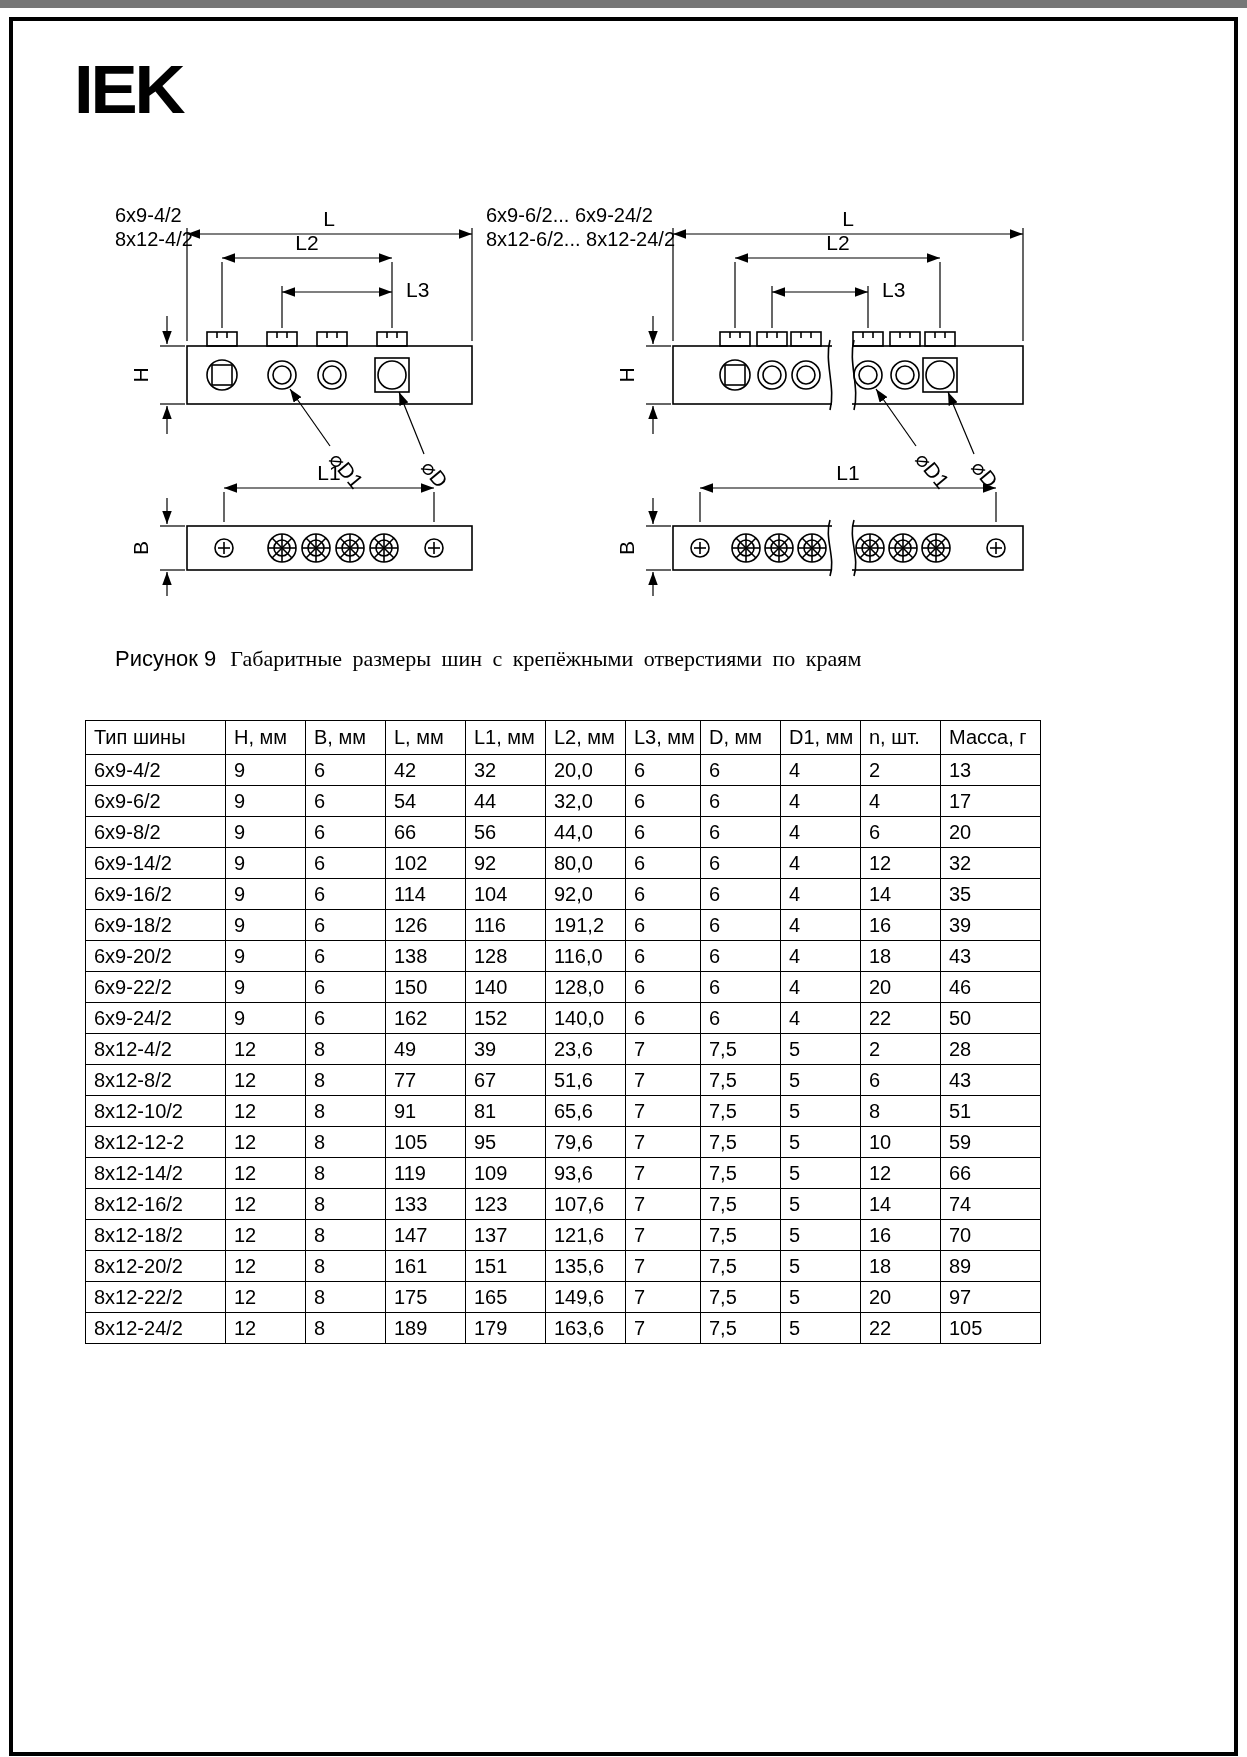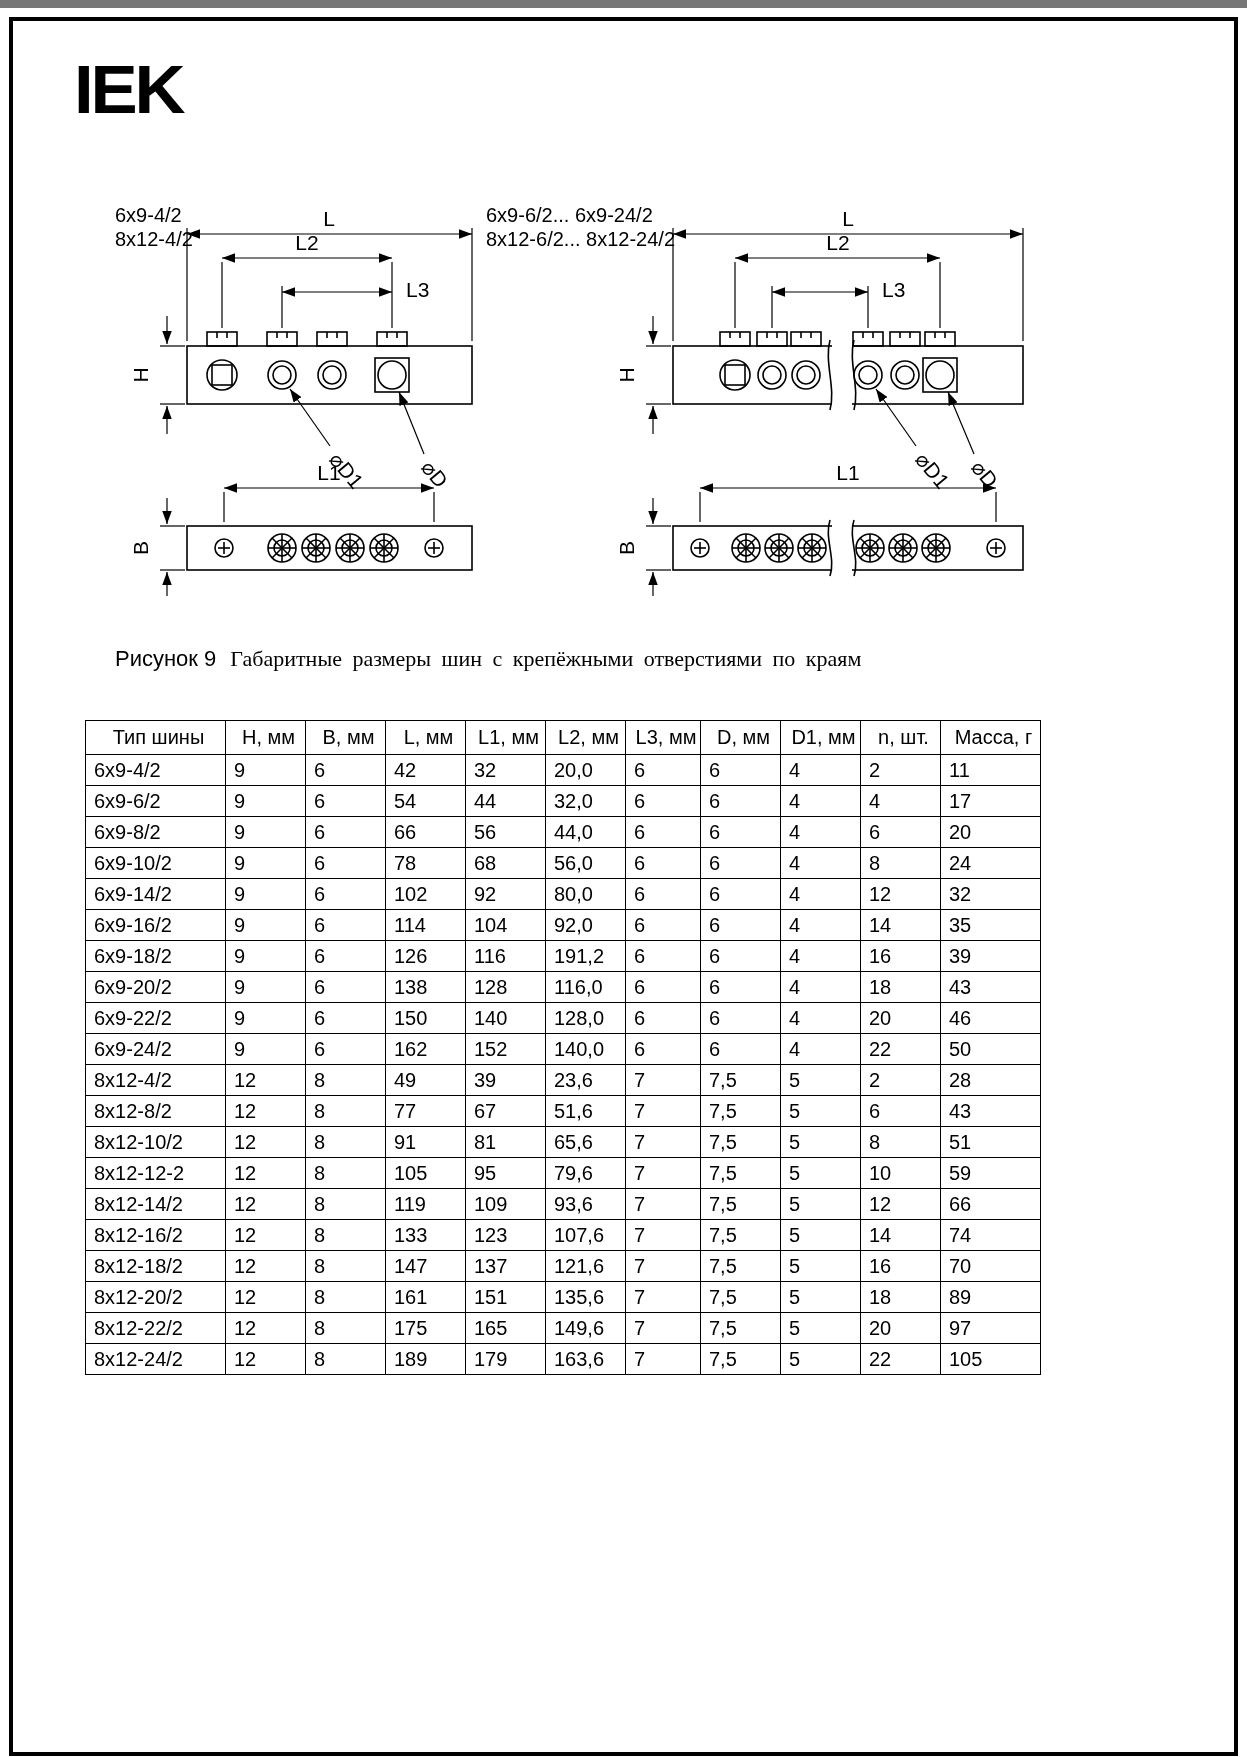--- a/index.html
+++ b/index.html
@@ -17,21 +17,21 @@
   .dwg rect.gap{fill:#fff;stroke:none;}
   .dwg path.arrow{fill:#000;stroke:none;}
   .dwg text{fill:#000;stroke:none;font-family:"Liberation Sans",sans-serif;}
   .dimtxt{font-size:21px;}
   .typetxt{font-size:20px;}
 
   
   .tblwrap{position:absolute;left:85px;top:712px;}
   table{border-collapse:collapse;table-layout:fixed;width:956px;}
   th,td{border:1.5px solid #000;font-size:20px;text-align:left;padding:0 2px 0 8px;vertical-align:middle;font-weight:normal;overflow:hidden;white-space:nowrap;}
-  th{height:33px;text-align:center;}
+  th{height:33px;}
   td{height:30px;}
 </style>
 </head>
 <body>
 
 <div class="page">
   <div class="frame"></div>
 
   <div class="logo">IEK</div>
 
@@ -315,21 +315,21 @@
             <td>6x9-4/2</td>
             <td>9</td>
             <td>6</td>
             <td>42</td>
             <td>32</td>
             <td>20,0</td>
             <td>6</td>
             <td>6</td>
             <td>4</td>
             <td>2</td>
-            <td>11</td>
+            <td>13</td>
           </tr>
           <tr>
             <td>6x9-6/2</td>
             <td>9</td>
             <td>6</td>
             <td>54</td>
             <td>44</td>
             <td>32,0</td>
             <td>6</td>
             <td>6</td>
@@ -342,33 +342,20 @@
             <td>9</td>
             <td>6</td>
             <td>66</td>
             <td>56</td>
             <td>44,0</td>
             <td>6</td>
             <td>6</td>
             <td>4</td>
             <td>6</td>
             <td>20</td>
-          </tr>
-          <tr>
-            <td>6x9-10/2</td>
-            <td>9</td>
-            <td>6</td>
-            <td>78</td>
-            <td>68</td>
-            <td>56,0</td>
-            <td>6</td>
-            <td>6</td>
-            <td>4</td>
-            <td>8</td>
-            <td>24</td>
           </tr>
           <tr>
             <td>6x9-14/2</td>
             <td>9</td>
             <td>6</td>
             <td>102</td>
             <td>92</td>
             <td>80,0</td>
             <td>6</td>
             <td>6</td>

